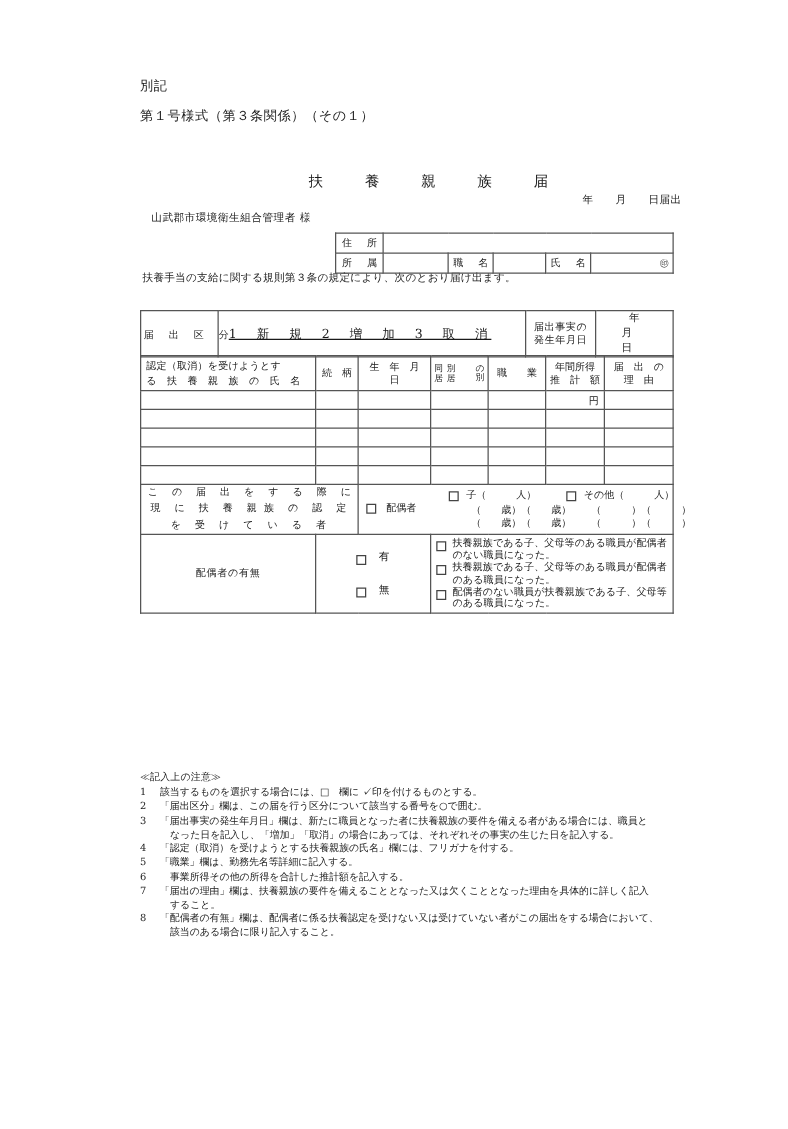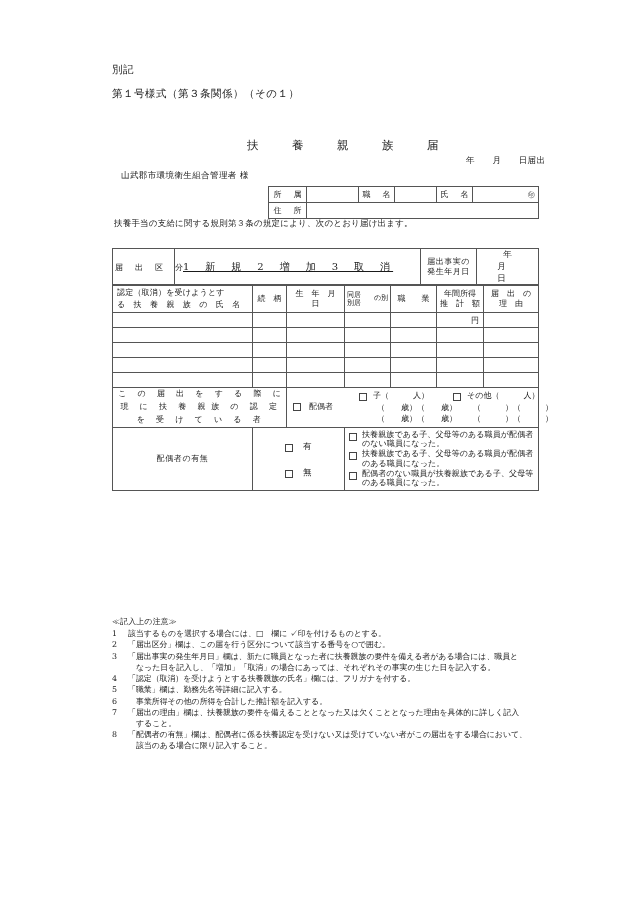--- a/index.html
+++ b/index.html
@@ -112,21 +112,21 @@
   
   .doukyo {
     display: flex;
     align-items: center;
     justify-content: center;
     font-size: 7px;
     line-height: 1;
   }
   .doukyo .stack {
     display: inline-flex;
-    flex-direction: column;
+    flex-direction: row;
     line-height: 1.15;
   }
   .doukyo .nob { margin-left: 13px; font-size: 7px; }
 
   .hdr-row td { height: 30px; }
   .data-row td { height: 27px; }
 
   
   .namecell { position: relative; }
   .yen {
@@ -221,32 +221,32 @@
     <colgroup>
       <col style="width:38px">
         <col style="width:52px">
       <col style="width:36px">
         <col style="width:42px">
       <col style="width:36px">
         <col style="width:66px">
     </colgroup>
     <tbody>
       <tr>
+        <td class="lbl">住　所</td>
+        <td colspan="5"></td>
+      </tr>
+      <tr>
         <td class="lbl">所　属</td>
         <td></td>
         <td class="lbl">職　名</td>
         <td></td>
         <td class="lbl">氏　名</td>
         <td class="sealcell">
           <span class="seal">㊞</span>
         </td>
-      </tr>
-      <tr>
-        <td class="lbl">住　所</td>
-        <td colspan="5"></td>
       </tr>
     </tbody>
   </table>
 
   <table class="tbl" id="t-kubun">
     <colgroup>
       <col style="width:62px">
         <col style="width:246px">
       <col style="width:56px">
         <col style="width:62px">

